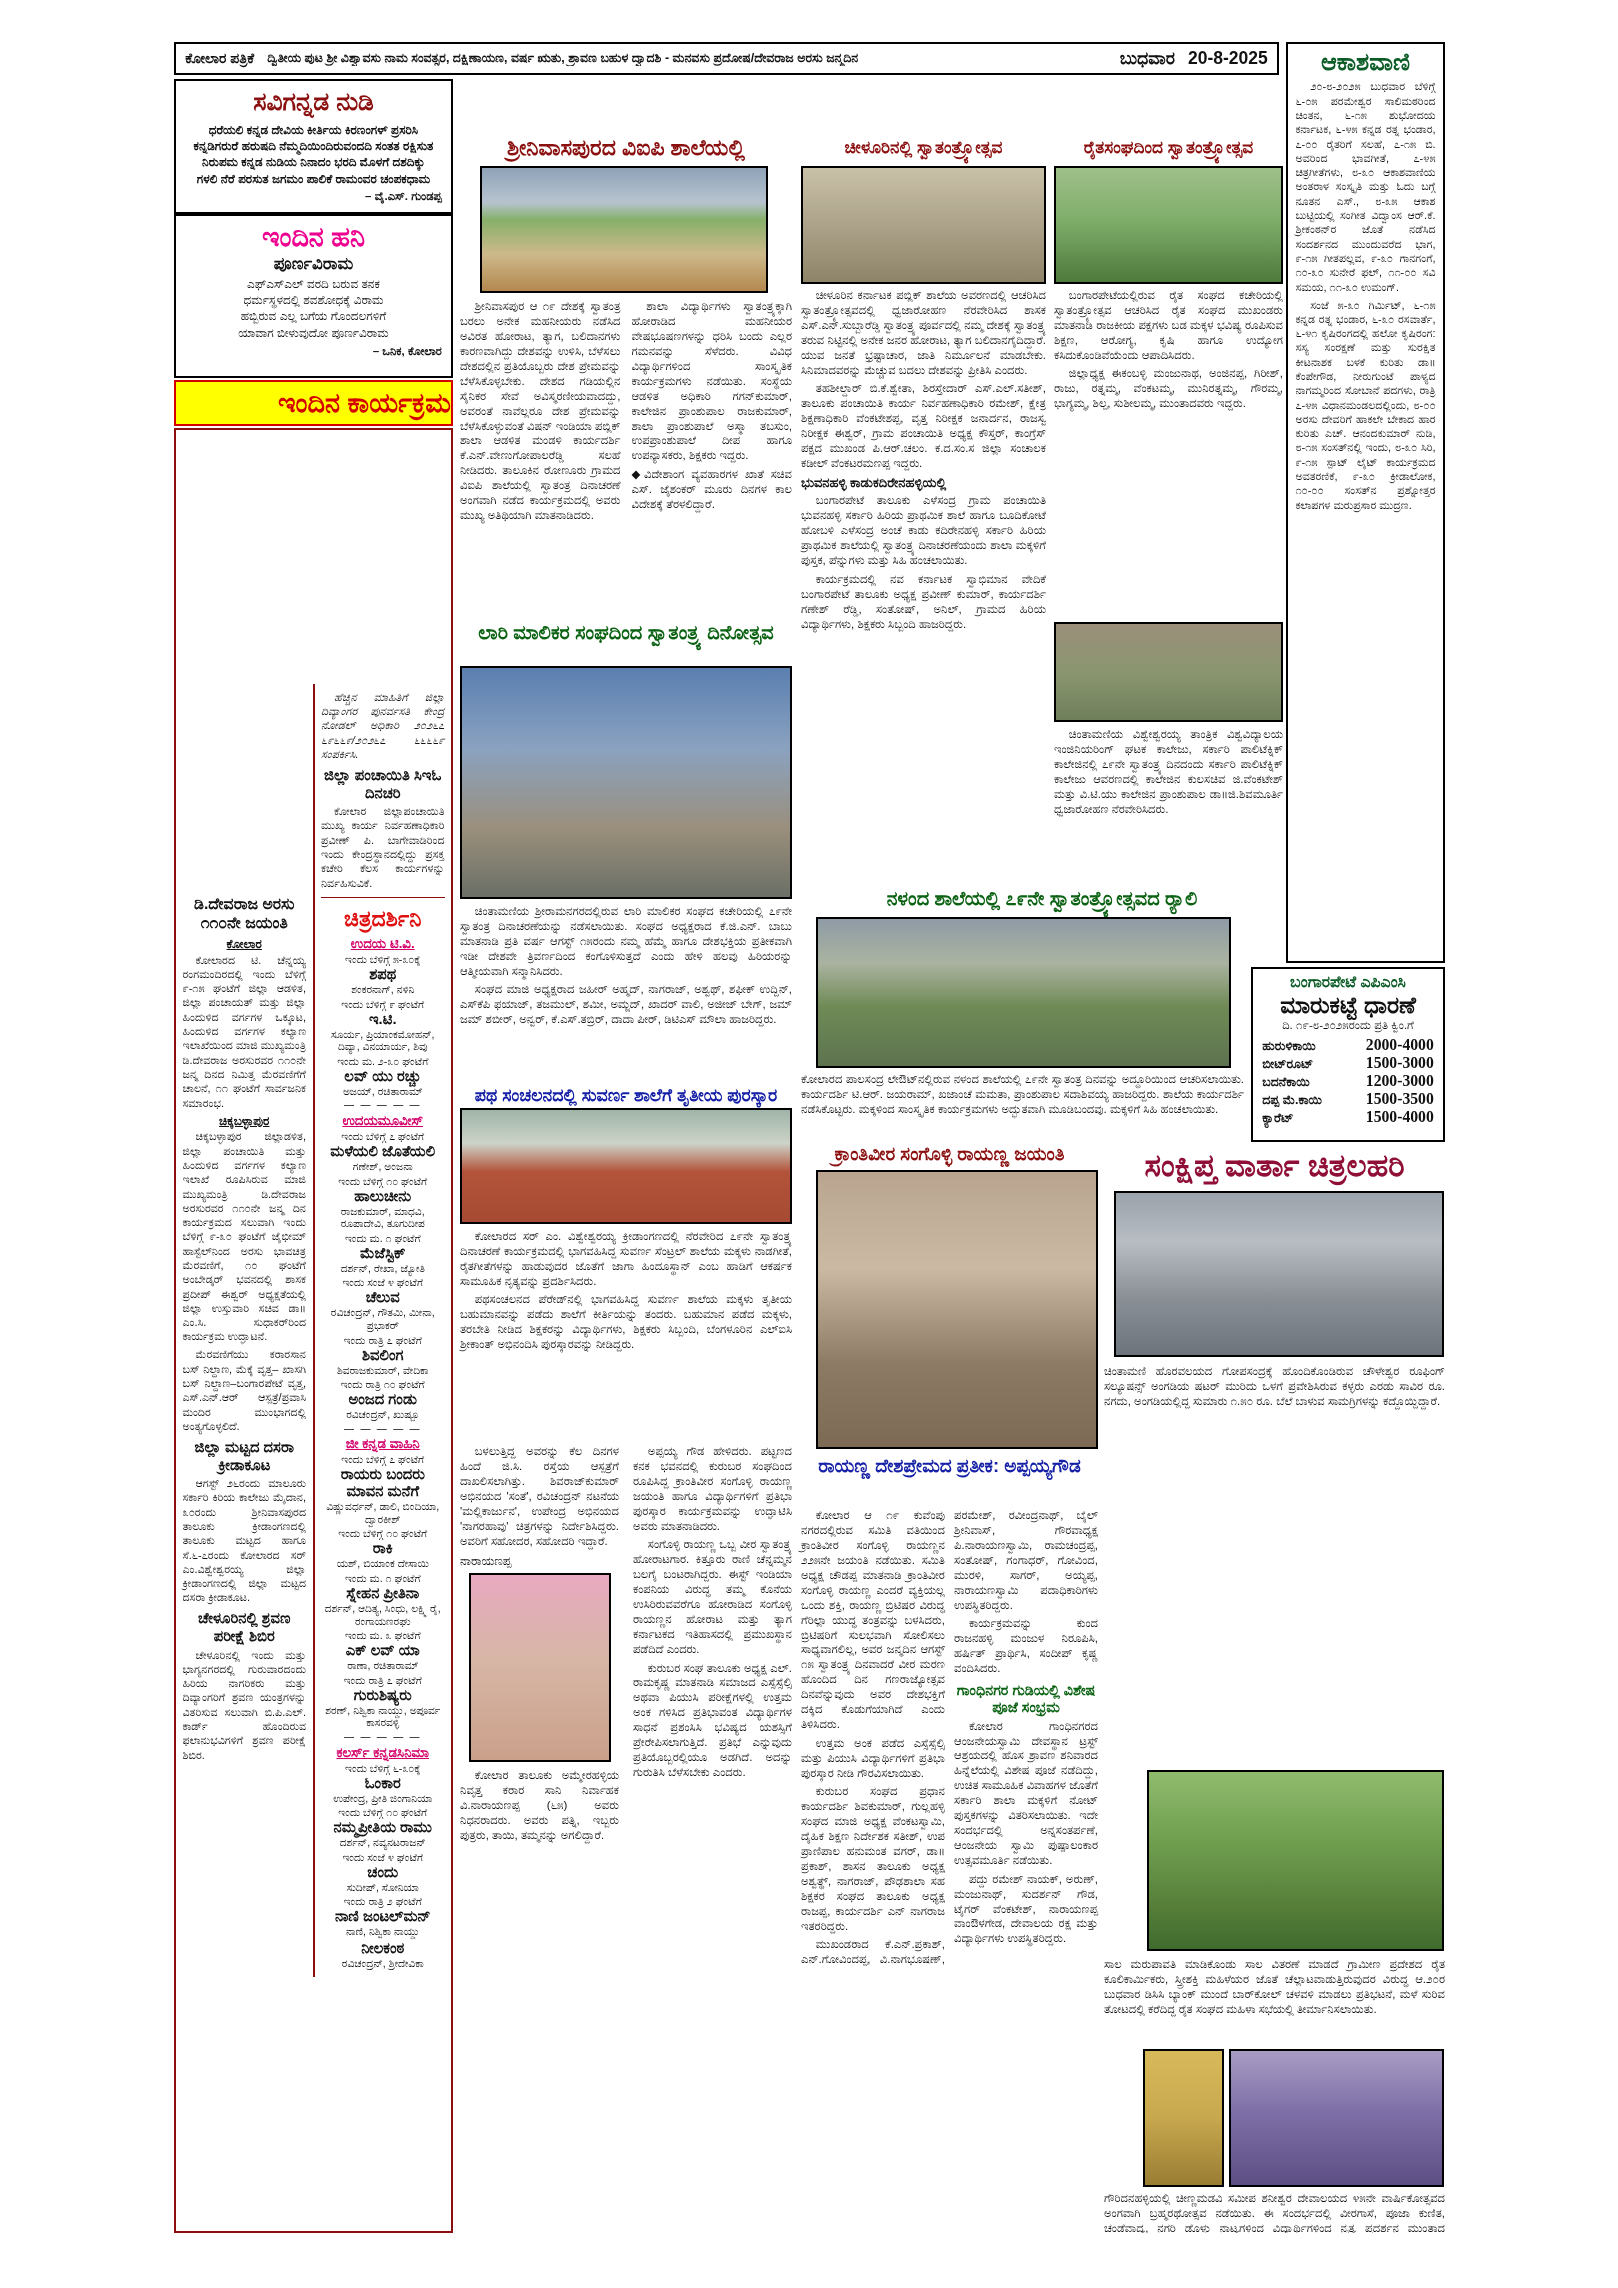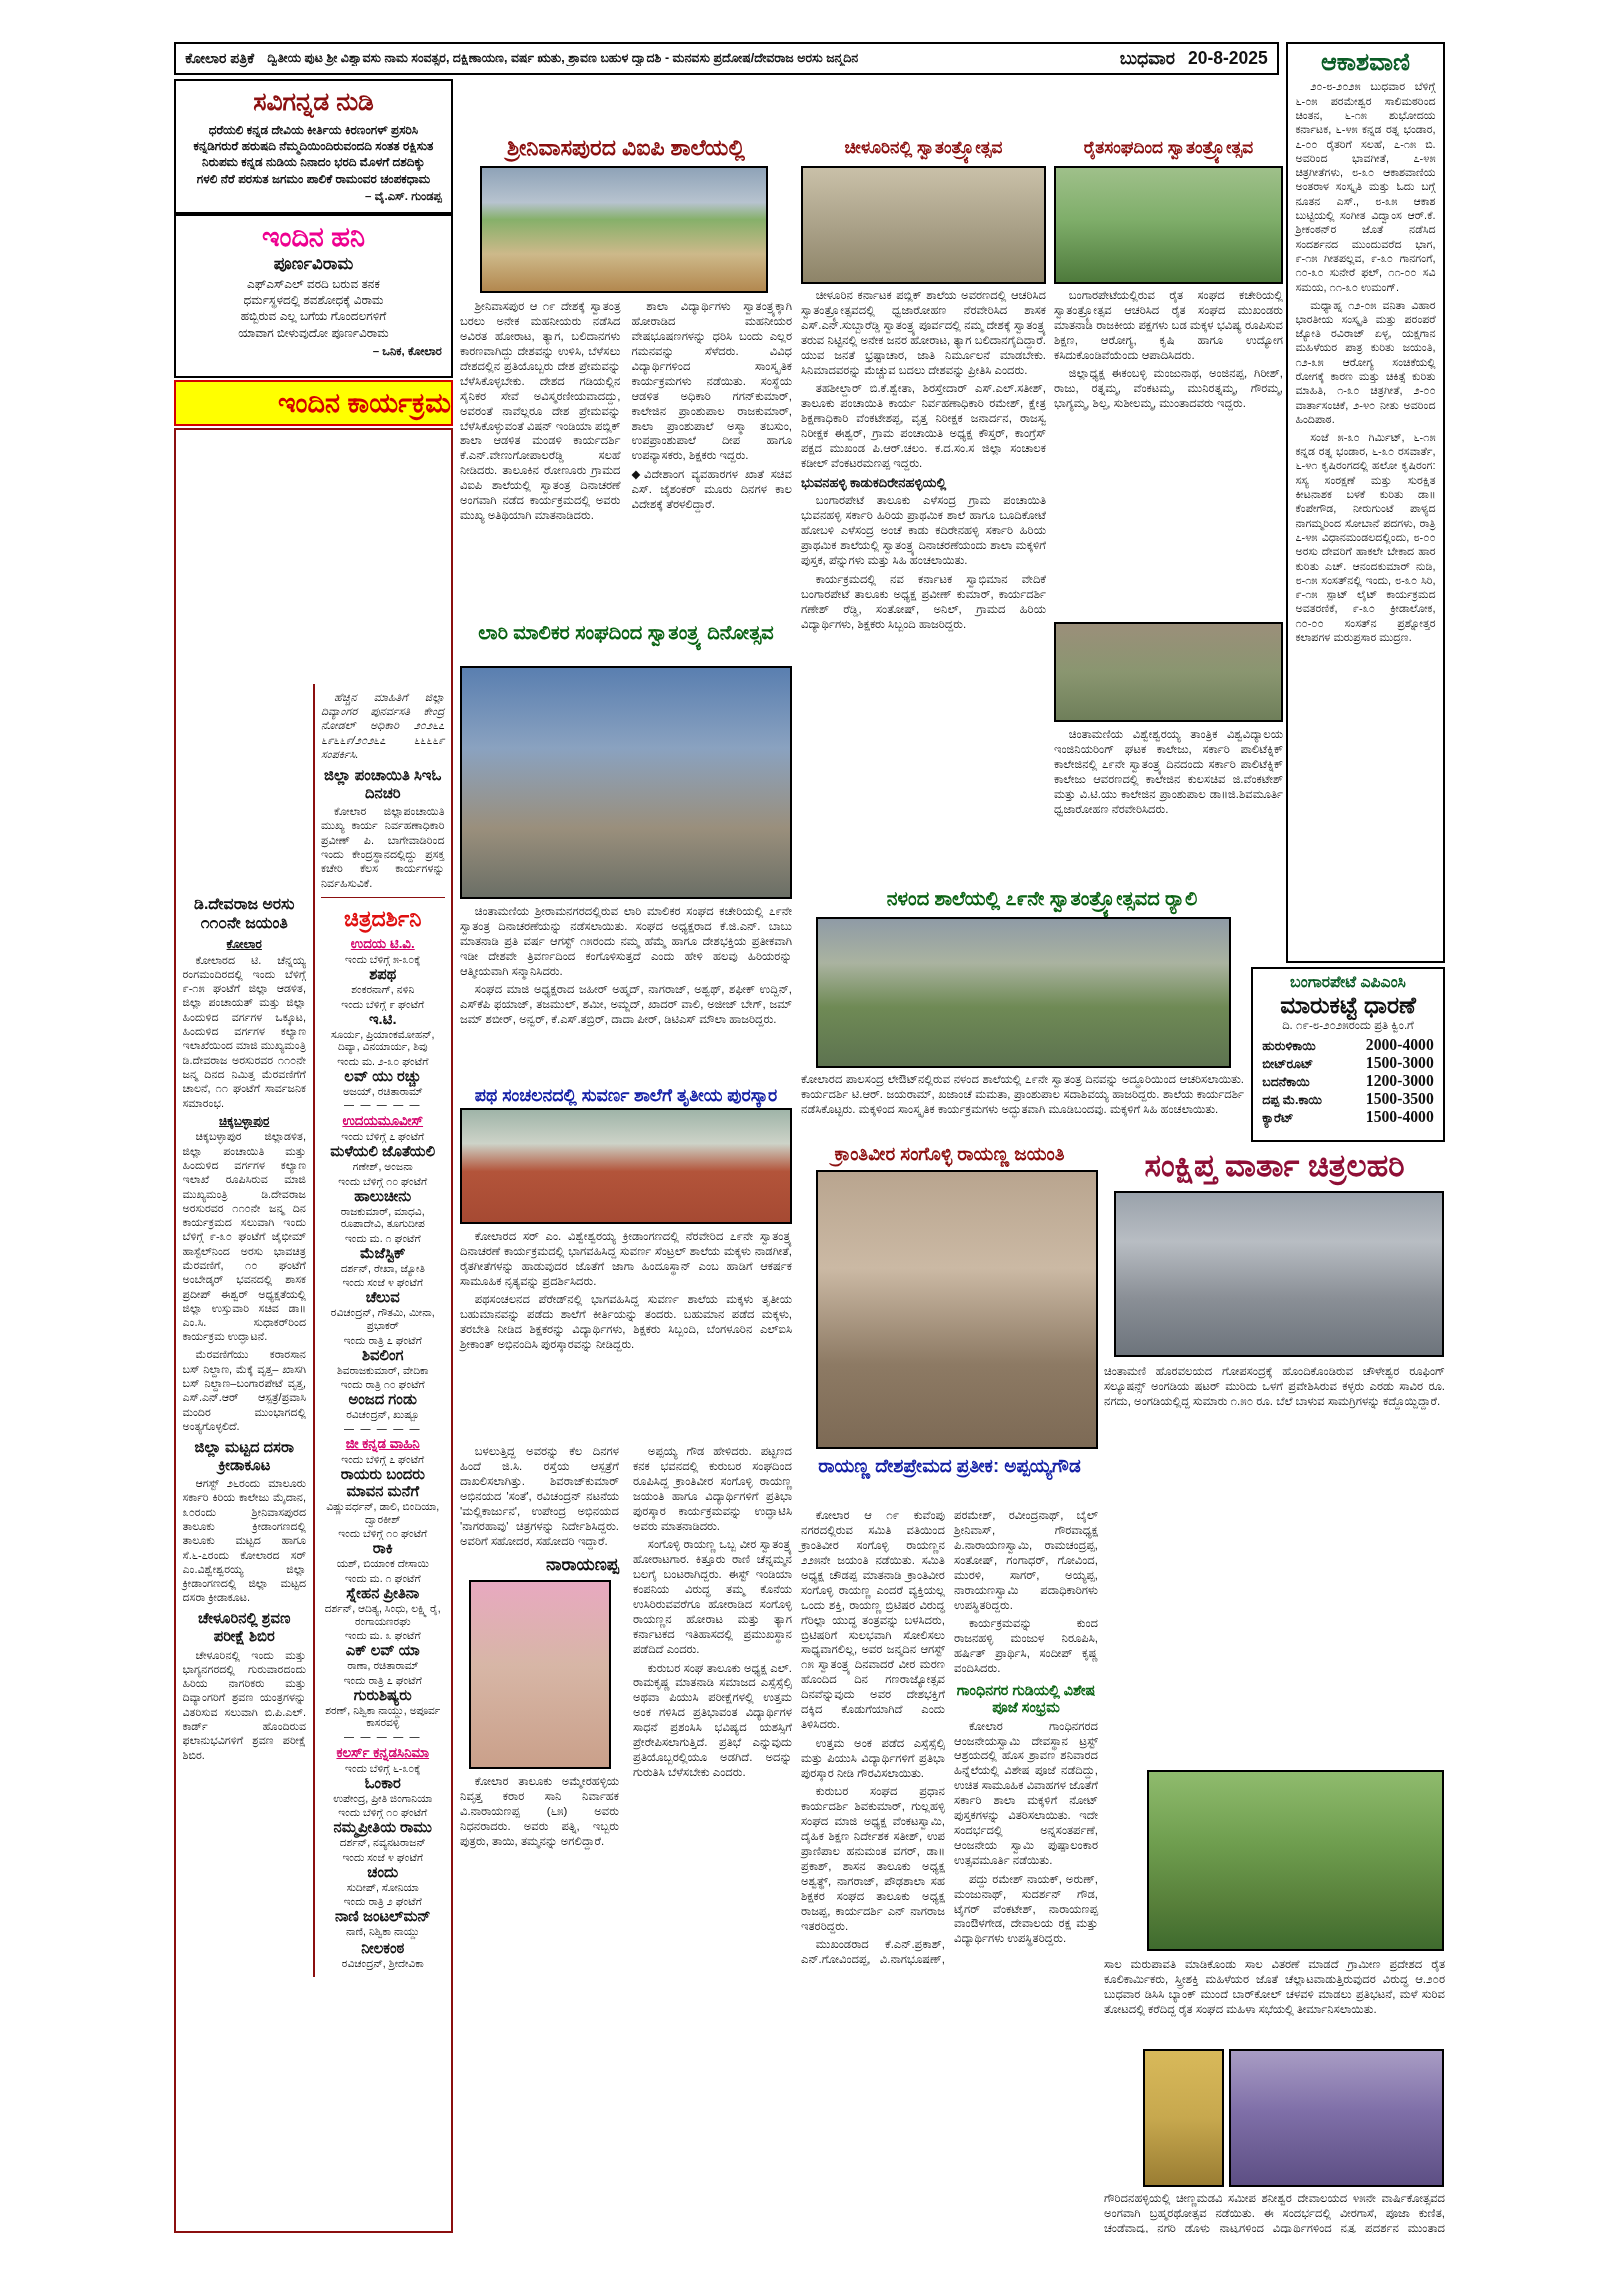--- a/index.html
+++ b/index.html
@@ -48,21 +48,21 @@
   .akbox h2{margin:0 0 3.7px 0;color:#0b5c26;font-size:24px;text-align:center;}
   .akbox .body{font-size:11px;}
   .marketbox{border:2.8px solid #000;padding:3.7px 9.2px;overflow:hidden;text-align:center;}
   .marketbox .m1{color:#0b5c26;font-weight:bold;font-size:15.7px;}
   .marketbox .m2{font-weight:bold;font-size:23px;margin:0.9px 0;}
   .marketbox .mdate{font-size:11.5px;margin-bottom:3.7px;}
   .mrow{display:flex;justify-content:space-between;align-items:baseline;}
   .mrow .mi{font-weight:bold;font-size:12.5px;}
   .mrow .mp{font-weight:bold;font-size:15.7px;font-family:"Liberation Serif","DejaVu Serif",serif;}
   .bigmag{color:#8f0f36;font-weight:bold;font-size:31px;text-align:center;line-height:1.0;}
-  .obitname{font-weight:bold;font-size:17px;text-align:right;margin:5.5px 0 3.7px 0;}
+  .obitname{font-weight:normal;font-size:12px;text-align:left;margin:5.5px 0 3.7px 0;}
   .gandhihead{color:#0a6212;font-weight:bold;font-size:14.3px;text-align:center;line-height:1.2;margin:5.5px 0 2.8px 0;}
   .diamond{text-indent:0 !important;}
 </style>
 </head>
 <body>
 
 <div class="page">
 
   <div class="abs masthead" style="left:174px;top:42px;width:1105px;height:33px;">
     <span class="paper">ಕೋಲಾರ ಪತ್ರಿಕೆ</span>
@@ -361,21 +361,20 @@
     <p>ಕೋಲಾರ ಗಾಂಧಿನಗರದ ಆಂಜನೇಯಸ್ವಾಮಿ ದೇವಸ್ಥಾನ ಟ್ರಸ್ಟ್ ಆಶ್ರಯದಲ್ಲಿ ಹೊಸ ಶ್ರಾವಣ ಶನಿವಾರದ ಹಿನ್ನೆಲೆಯಲ್ಲಿ ವಿಶೇಷ ಪೂಜೆ ನಡೆದಿದ್ದು, ಉಚಿತ ಸಾಮೂಹಿಕ ವಿವಾಹಗಳ ಜೊತೆಗೆ ಸರ್ಕಾರಿ ಶಾಲಾ ಮಕ್ಕಳಿಗೆ ನೋಟ್ ಪುಸ್ತಕಗಳನ್ನು ವಿತರಿಸಲಾಯಿತು. ಇದೇ ಸಂದರ್ಭದಲ್ಲಿ ಅನ್ನಸಂತರ್ಪಣೆ, ಆಂಜನೇಯ ಸ್ವಾಮಿ ಪುಷ್ಪಾಲಂಕಾರ ಉತ್ಸವಮೂರ್ತಿ ನಡೆಯಿತು.</p>
         <p>ಪದ್ದು ರಮೇಶ್ ನಾಯಕ್, ಅರುಣ್, ಮಂಜುನಾಥ್, ಸುದರ್ಶನ್ ಗೌಡ, ಟೈಗರ್ ವೆಂಕಟೇಶ್, ನಾರಾಯಣಪ್ಪ ವಾಂಔಳಗೇಡ, ದೇವಾಲಯ ರಕ್ಷ ಮತ್ತು ವಿದ್ಯಾರ್ಥಿಗಳು ಉಪಸ್ಥಿತರಿದ್ದರು.</p>
       </div>
   </div>
 
   <div class="abs akbox" style="left:1286px;top:42px;width:159px;height:921px;">
     <h2>ಆಕಾಶವಾಣಿ</h2>
     <div class="body">
 
     <p>೨೦-೮-೨೦೨೫ ಬುಧವಾರ ಬೆಳಿಗ್ಗೆ ೬-೦೫ ಪರಮೇಶ್ವರ ಸಾಲಿಮಠರಿಂದ ಚಿಂತನ, ೬-೧೫ ಶುಭೋದಯ ಕರ್ನಾಟಕ, ೬-೪೫ ಕನ್ನಡ ರತ್ನ ಭಂಡಾರ, ೭-೦೦ ರೈತರಿಗೆ ಸಲಹೆ, ೭-೧೫ ಬಿ. ಅವರಿಂದ ಭಾವಗೀತೆ, ೭-೪೫ ಚಿತ್ರಗೀತೆಗಳು, ೮-೩೦ ಆಕಾಶವಾಣಿಯ ಅಂತರಾಳ ಸಂಸ್ಕೃತಿ ಮತ್ತು ಓದು ಬಗ್ಗೆ ನೂತನ ಎಸ್., ೮-೩೫ ಆಕಾಶ ಬುಟ್ಟಿಯಲ್ಲಿ ಸಂಗೀತ ವಿದ್ವಾಂಸ ಆರ್.ಕೆ. ಶ್ರೀಕಂಠನ್‌ರ ಜೊತೆ ನಡೆಸಿದ ಸಂದರ್ಶನದ ಮುಂದುವರೆದ ಭಾಗ, ೯-೧೫ ಗೀತಪಲ್ಲವ, ೯-೩೦ ಗಾನಗಂಗೆ, ೧೦-೩೦ ಸುನೇರೆ ಫಲ್, ೧೧-೦೦ ಸವಿ ಸಮಯ, ೧೧-೩೦ ಉಮಂಗ್.</p>
-        <p>ಮಧ್ಯಾಹ್ನ ೧೨-೦೫ ವನಿತಾ ವಿಹಾರ ಭಾರತೀಯ ಸಂಸ್ಕೃತಿ ಮತ್ತು ಪರಂಪರೆ ಜ್ಯೋತಿ ರವಿರಾಜ್ ಏಳ್ಳ, ಯಕ್ಷಗಾನ ಮಹಿಳೆಯರ ಪಾತ್ರ ಕುರಿತು ಜಯಂತಿ, ೧೨-೩೫ ಆರೋಗ್ಯ ಸಂಚಿಕೆಯಲ್ಲಿ ರೋಗಕ್ಕೆ ಕಾರಣ ಮತ್ತು ಚಿಕಿತ್ಸೆ ಕುರಿತು ಮಾಹಿತಿ, ೧-೩೦ ಚಿತ್ರಗೀತೆ, ೨-೦೦ ವಾರ್ತಾಸಂಚಿಕೆ, ೨-೪೦ ನೀತು ಅವರಿಂದ ಹಿಂದಿಪಾಠ.</p>
         <p>ಸಂಜೆ ೫-೩೦ ಗಿರ್ಮಿಟ್, ೬-೧೫ ಕನ್ನಡ ರತ್ನ ಭಂಡಾರ, ೬-೩೦ ರಸವಾರ್ತೆ, ೬-೪೧ ಕೃಷಿರಂಗದಲ್ಲಿ ಹಲೋ ಕೃಷಿರಂಗ: ಸಸ್ಯ ಸಂರಕ್ಷಣೆ ಮತ್ತು ಸುರಕ್ಷಿತ ಕೀಟನಾಶಕ ಬಳಕೆ ಕುರಿತು ಡಾ॥ಕೆಂಪೇಗೌಡ, ನೀರುಗುಂಟೆ ಪಾಳ್ಯದ ನಾಗಮ್ಮರಿಂದ ಸೋಬಾನೆ ಪದಗಳು, ರಾತ್ರಿ ೭-೪೫ ವಿಧಾನಮಂಡಲದಲ್ಲಿಂದು, ೮-೦೦ ಅರಸು ದೇವರಿಗೆ ಹಾಕಲೇ ಬೇಕಾದ ಹಾರ ಕುರಿತು ಎಚ್. ಆನಂದಕುಮಾರ್ ನುಡಿ, ೮-೧೫ ಸಂಸತ್‌ನಲ್ಲಿ ಇಂದು, ೮-೩೦ ಸಿರಿ, ೯-೧೫ ಸ್ಪಾಟ್ ಲೈಟ್ ಕಾರ್ಯಕ್ರಮದ ಅವತರಣಿಕೆ, ೯-೩೦ ಕ್ರೀಡಾಲೋಕ, ೧೦-೦೦ ಸಂಸತ್‌ನ ಪ್ರಶ್ನೋತ್ತರ ಕಲಾಪಗಳ ಮರುಪ್ರಸಾರ ಮುದ್ರಣ.</p>
       </div>
   </div>
 
   <div class="abs marketbox" style="left:1251px;top:967px;width:194px;height:175px;">
     <div class="m1">ಬಂಗಾರಪೇಟೆ ಎಪಿಎಂಸಿ</div>
     <div class="m2">ಮಾರುಕಟ್ಟೆ ಧಾರಣೆ</div>
     <div class="mdate">ದಿ. ೧೯-೮-೨೦೨೫ರಂದು ಪ್ರತಿ ಕ್ವಿಂ.ಗೆ</div>
     <div>
 

